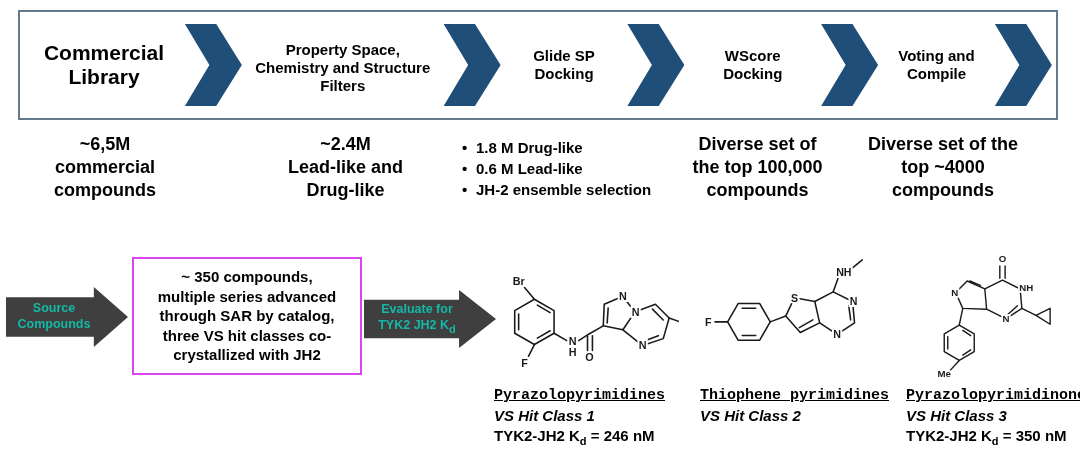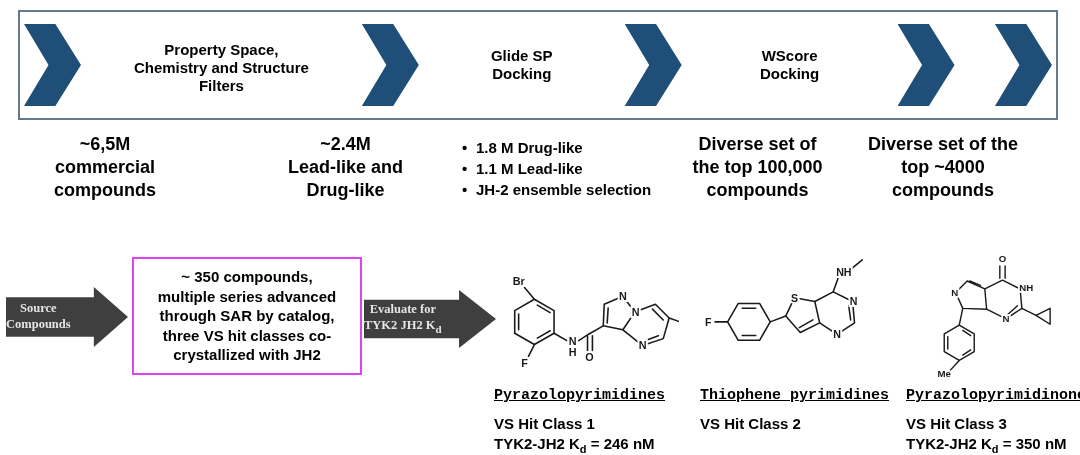--- a/index.html
+++ b/index.html
@@ -34,24 +34,23 @@
   .ann.a4{left:670px;width:175px;}
   .ann.a5{left:853px;width:180px;}
   ul.bullets{
     position:absolute;left:452px;top:130px;width:198px;margin:8px;padding:0;
     list-style:none;font-size:15px;line-height:1.28;text-align:left;
   }
   ul.bullets li{position:relative;padding-left:16px;margin-bottom:2px;}
   ul.bullets li::before{content:"\2022";position:absolute;left:2px;top:0;}
   
   .flow-arrow{
-    position:absolute;background:var(--arrow-gray,#3f3f3f);color:#e5e5e5;
-    display:flex;align-items:center;text-align:center;
+    position:absolute;background:var(--arrow-gray,#3f3f3f);color:#14b8a6;
+    display:flex;align-items:center;justify-content:center;text-align:center;
     clip-path:polygon(0 17%,72% 17%,72% 0,100% 50%,72% 100%,72% 83%,0 83%);
-    font-family:Liberation Serif, serif;
   }
   .flow-arrow .lbl{font-size:12.5px;line-height:1.25;padding-right:26px;}
   .flow-arrow.src{left:6px;top:287px;width:122px;height:60px;}
   .flow-arrow.eval{left:364px;top:290px;width:132px;height:58px;}
   .compound-box{
     position:absolute;left:132px;top:257px;width:230px;height:118px;
     border:2px solid #d946ef;box-sizing:border-box;background:#fff;
     display:flex;align-items:center;justify-content:center;text-align:center;
     font-size:15px;line-height:1.3;padding:2px 6px;
   }
@@ -64,50 +63,53 @@
   .atom{
     font-family:"Liberation Sans", sans-serif;font-size:11px;font-weight:bold;
     fill:#1a1a1a;stroke:#ffffff;stroke-width:4px;paint-order:stroke;text-anchor:middle;
   }
   
   .hit{position:absolute;top:386px;width:205px;font-size:15px;line-height:1.32;text-align:left;}
   .hit.h1{left:494px;}
   .hit.h2{left:700px;}
   .hit.h3{left:906px;}
   .hit-name{text-decoration:underline;font-family:Liberation Mono, monospace;}
-  .hit-class{margin-top:8px;}
+  .hit-class{font-style:italic;}
   sub{font-size:11px;}
 </style>
 </head>
 <body>
 
 <div class="top-box">
+  <div class="stage s1 prewrap">Commercial Library</div>
   <div class="chev"></div>
   <div class="stage s2 prewrap">Property Space,
 Chemistry and Structure
 Filters</div>
   <div class="chev"></div>
   <div class="stage s3 prewrap">Glide SP
 Docking</div>
   <div class="chev"></div>
   <div class="stage s4 prewrap">WScore
 Docking</div>
   <div class="chev"></div>
+  <div class="stage s5 prewrap">Voting and
+Compile</div>
   <div class="chev"></div>
 </div>
 
 <div class="ann a1 prewrap">~6,5M
 commercial
 compounds</div>
 <div class="ann a2 prewrap">~2.4M
 Lead-like and
 Drug-like</div>
 <ul class="bullets">
   <li>1.8 M Drug-like</li>
-  <li>1.1 M Lead-like</li>
+  <li>0.6 M Lead-like</li>
   <li>JH-2 ensemble selection</li>
 </ul>
 <div class="ann a4 prewrap">Diverse set of
 the top 100,000
 compounds</div>
 <div class="ann a5 prewrap">Diverse set of the
 top ~4000
 compounds</div>
 
 <div class="flow-arrow src">

